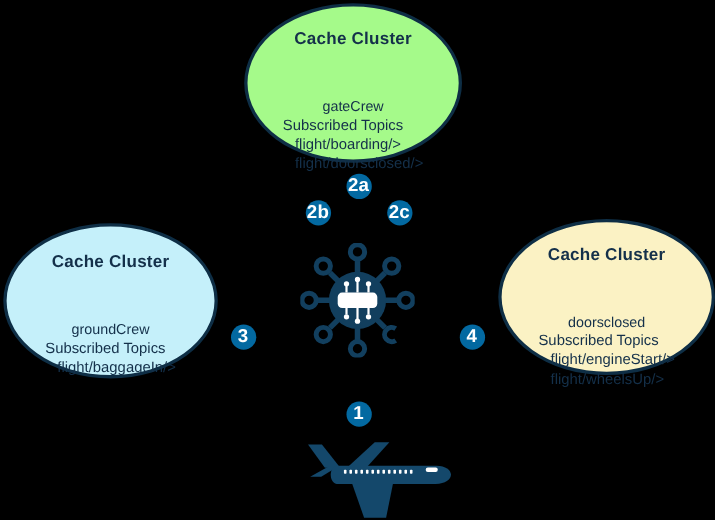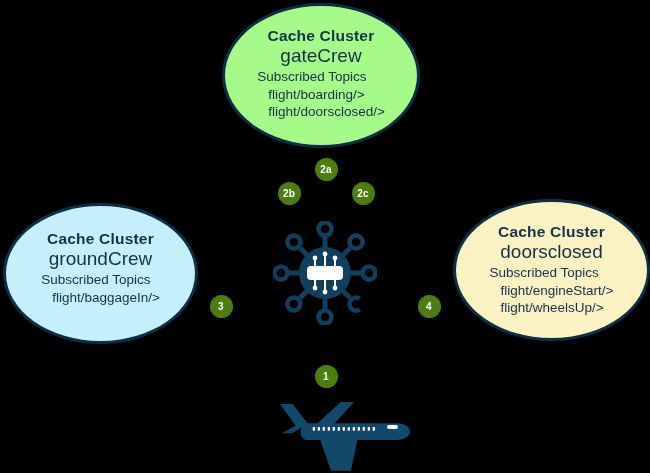--- a/index.html
+++ b/index.html
@@ -14,28 +14,28 @@
     border:3px solid #0E2E45;
     display:flex;justify-content:center;
     color:#14304A;text-align:center;
   }
   .cluster-top{left:222px;top:3px;width:198px;height:145px;}
   .cluster-left{left:3px;top:203px;width:195px;height:141px;}
   .cluster-right{left:453px;top:199px;width:197px;height:142px;}
   .cluster-inner{padding-top:21px;}
   .cluster-left .cluster-inner{padding-top:24px;}
   .cluster-title{font-size:15.5px;font-weight:700;line-height:1.18;letter-spacing:.2px;}
-  .cluster-name{font-size:19px;font-weight:400;line-height:1.18;}
+  .cluster-name{font-size:13px;font-weight:400;line-height:1.18;margin-top:44px;}
   .topics{display:inline-block;text-align:left;font-size:13.5px;line-height:1.32;}
   .topics-heading{font-weight:400;}
   .topic-line{padding-left:11px;white-space:nowrap;}
   
   .badge{
     position:absolute;width:23px;height:23px;border-radius:50%;
-    background:#4d7c0f;color:#fff;font-size:10px;font-weight:700;
+    background:#0369a1;color:#fff;font-size:17px;font-weight:700;
     display:flex;align-items:center;justify-content:center;letter-spacing:.2px;
   }
   
   .hub-icon{position:absolute;left:273px;top:221px;}
   .plane-icon{position:absolute;left:270px;top:390px;}
 </style>
 </head>
 <body>
 
 <div class="stage">

